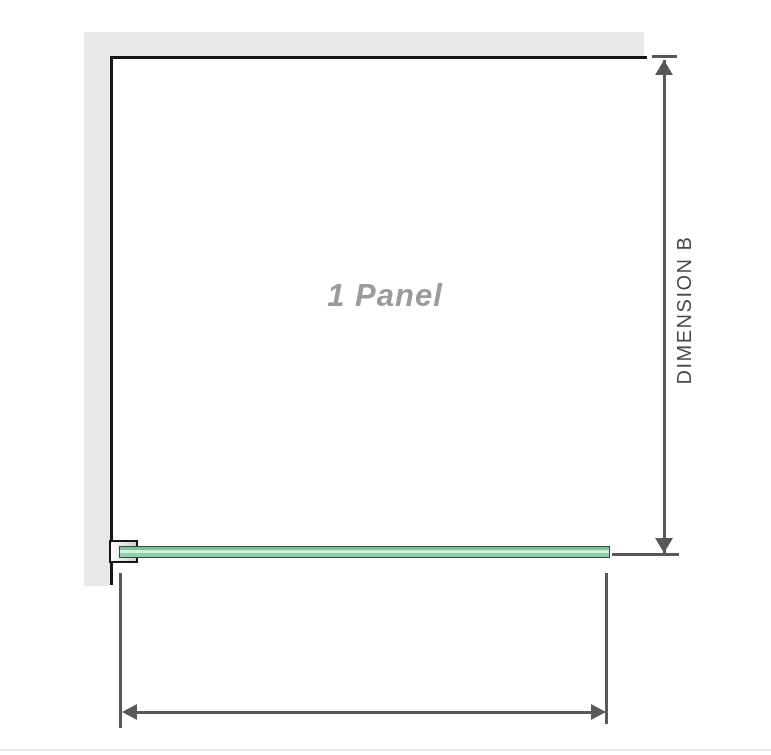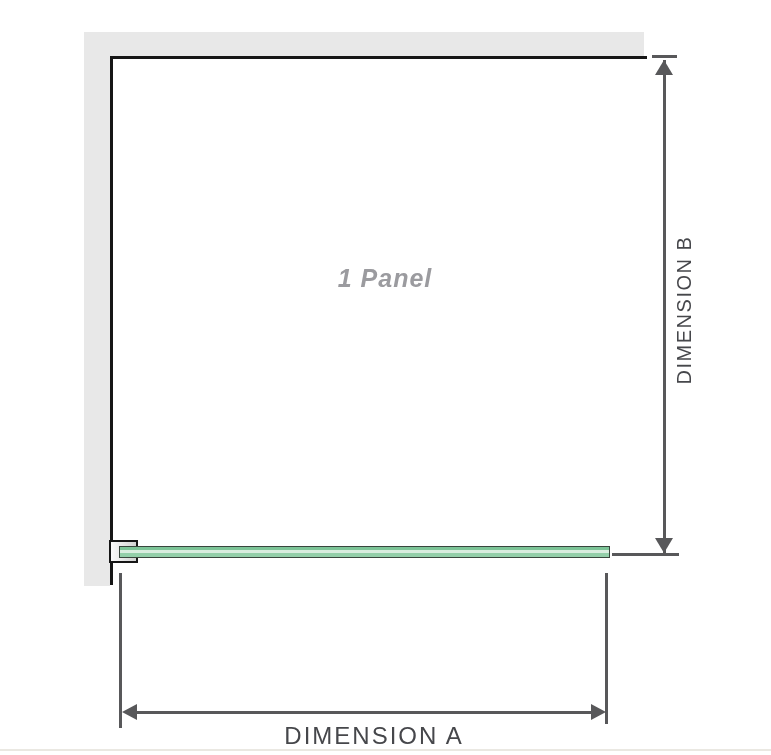--- a/index.html
+++ b/index.html
@@ -82,23 +82,23 @@
     border-left:15px solid var(--dimension-line);
   }
   .dima-label{
     left:374px;top:722px;transform:translateX(-50%);
     white-space:nowrap;color:var(--dimension-text);
     font-size:24px;letter-spacing:2px;font-weight:400;
   }
 
   
   .panel-label{
-    left:385px;top:278px;transform:translate(-50%,-50%);
+    left:385px;top:296px;transform:translate(-50%,-50%);
     white-space:nowrap;color:var(--panel-text);
-    font-size:25px;font-style:italic;font-weight:600;letter-spacing:1px;
+    font-size:31px;font-style:italic;font-weight:600;letter-spacing:1px;
   }
 
   
   .bottom-rule{left:0;top:749px;width:771px;height:2px;background:var(--bottom-rule);}
 </style>
 </head>
 <body>
 
 <div class="canvas">
 
@@ -118,17 +118,16 @@
   <div class="abs dimb-line"></div>
   <div class="abs arrow-up"></div>
   <div class="abs arrow-down"></div>
   <div class="abs dimb-label">DIMENSION B</div>
 
   <div class="abs ext-left"></div>
   <div class="abs ext-right"></div>
   <div class="abs dima-line"></div>
   <div class="abs arrow-left"></div>
   <div class="abs arrow-right"></div>
-  <div class="abs dima-label">DIMENSION A</div>
 
   <div class="abs bottom-rule"></div>
 
 </div>
 
 </body></html>

